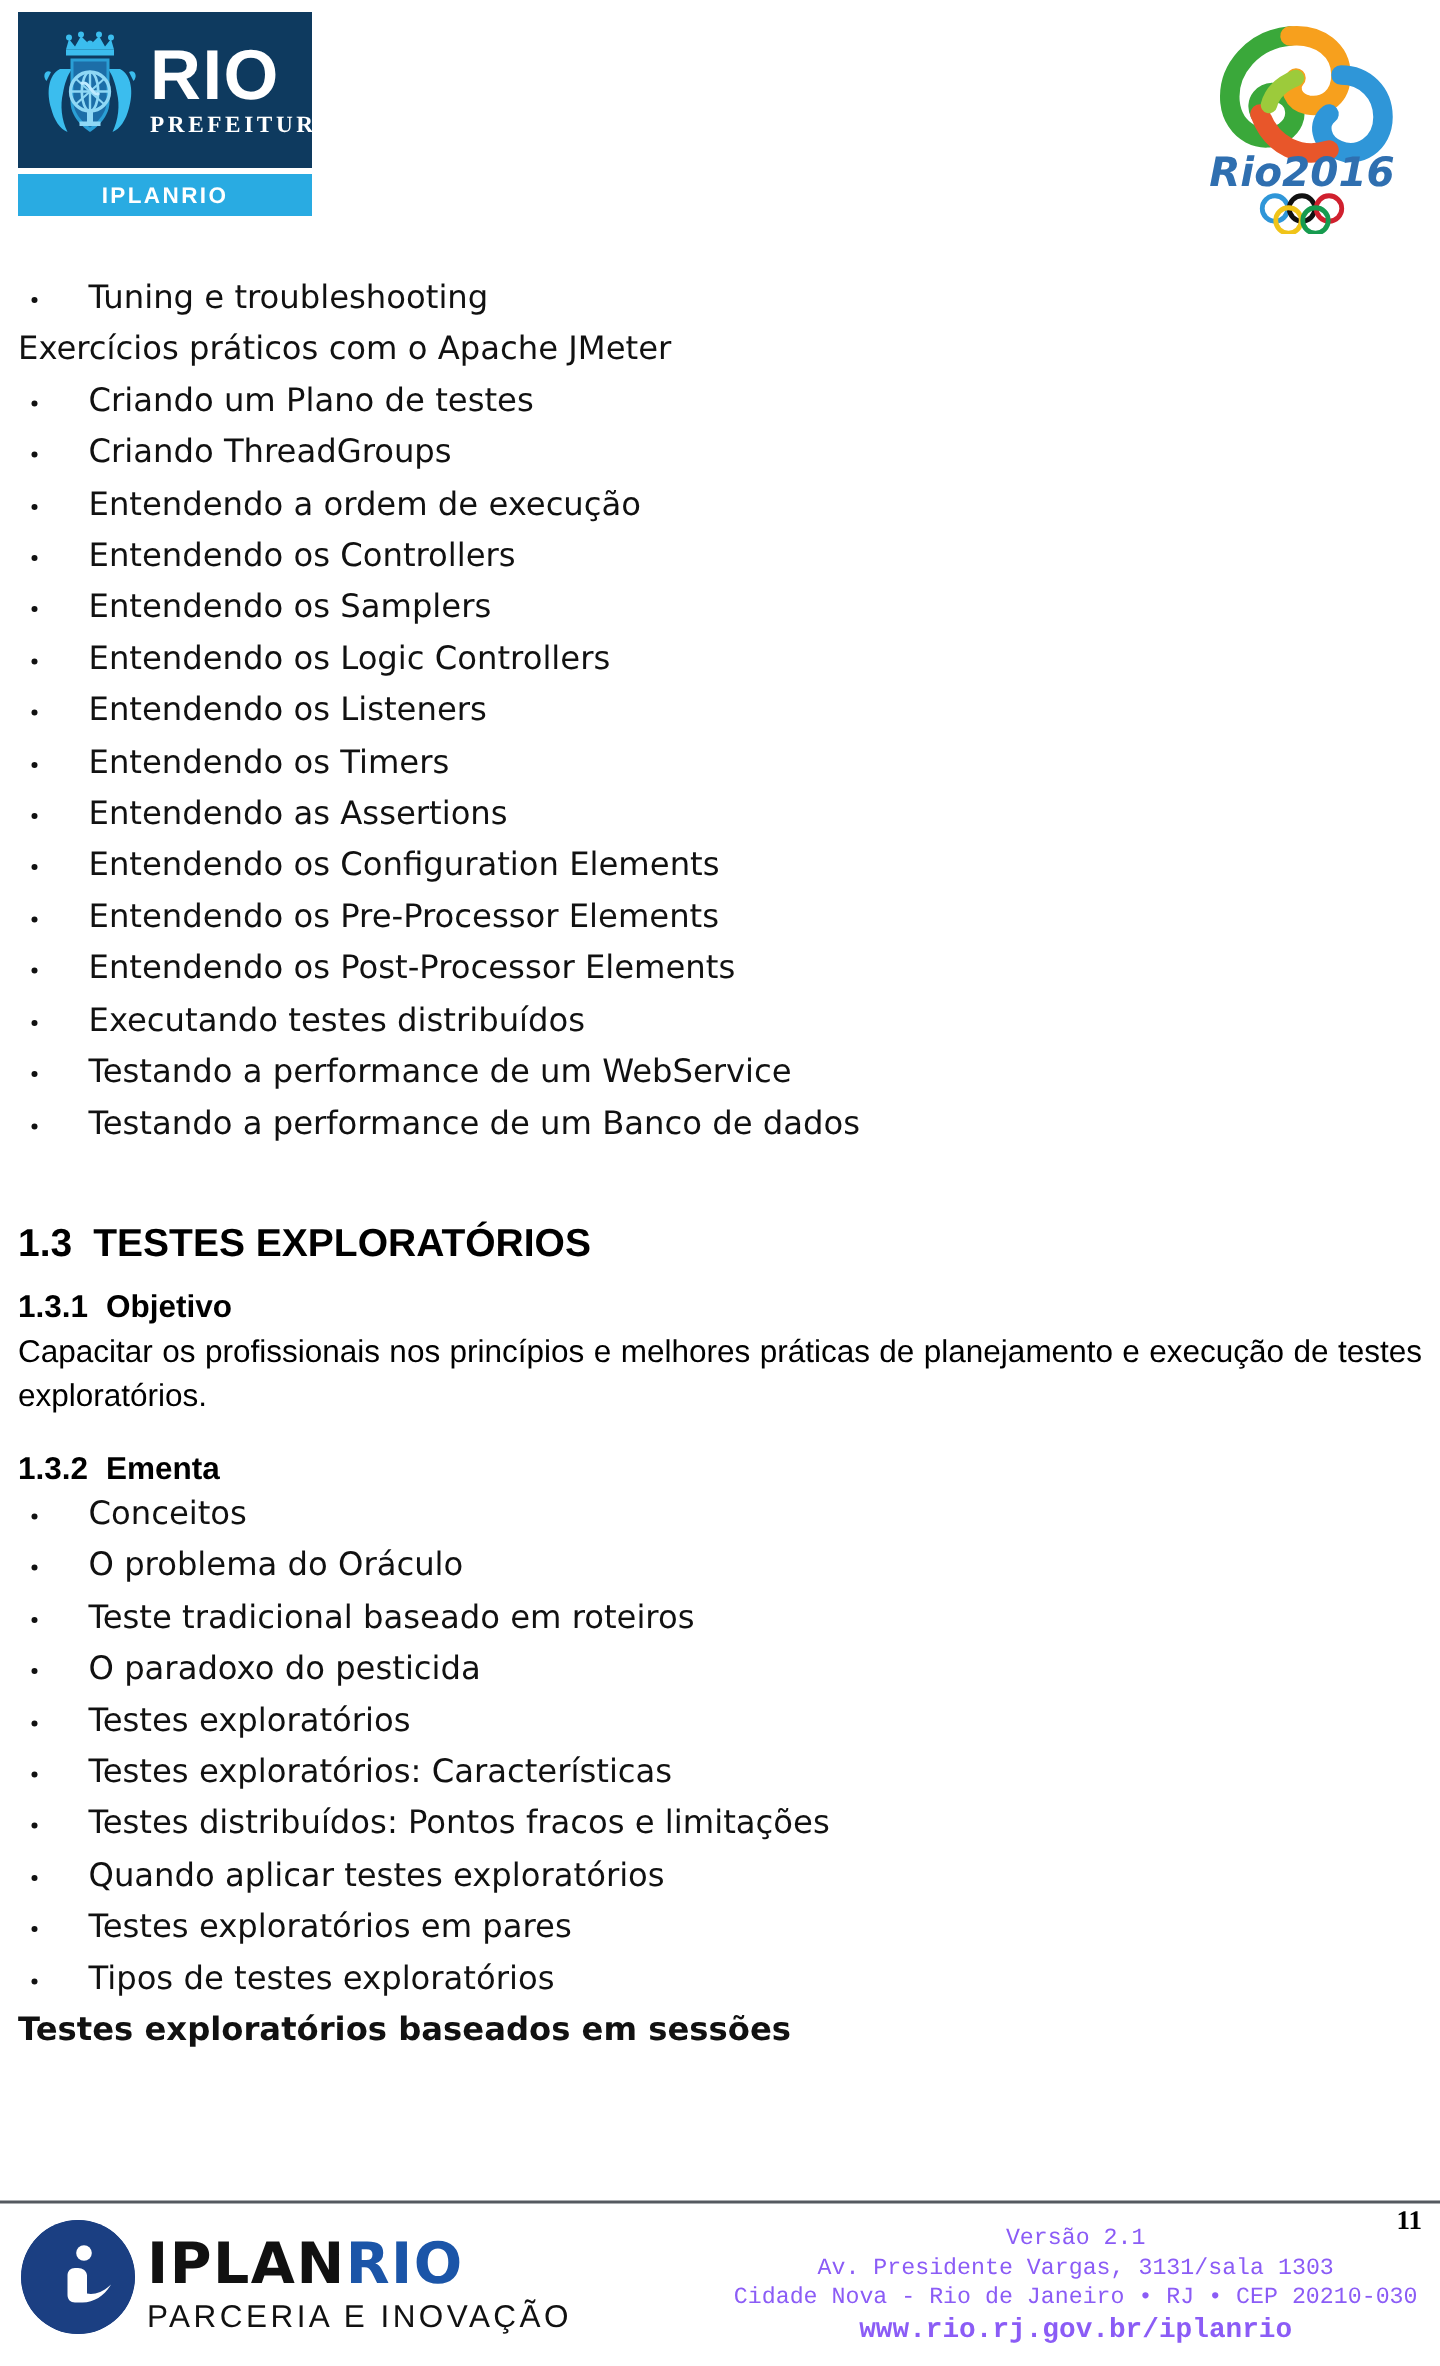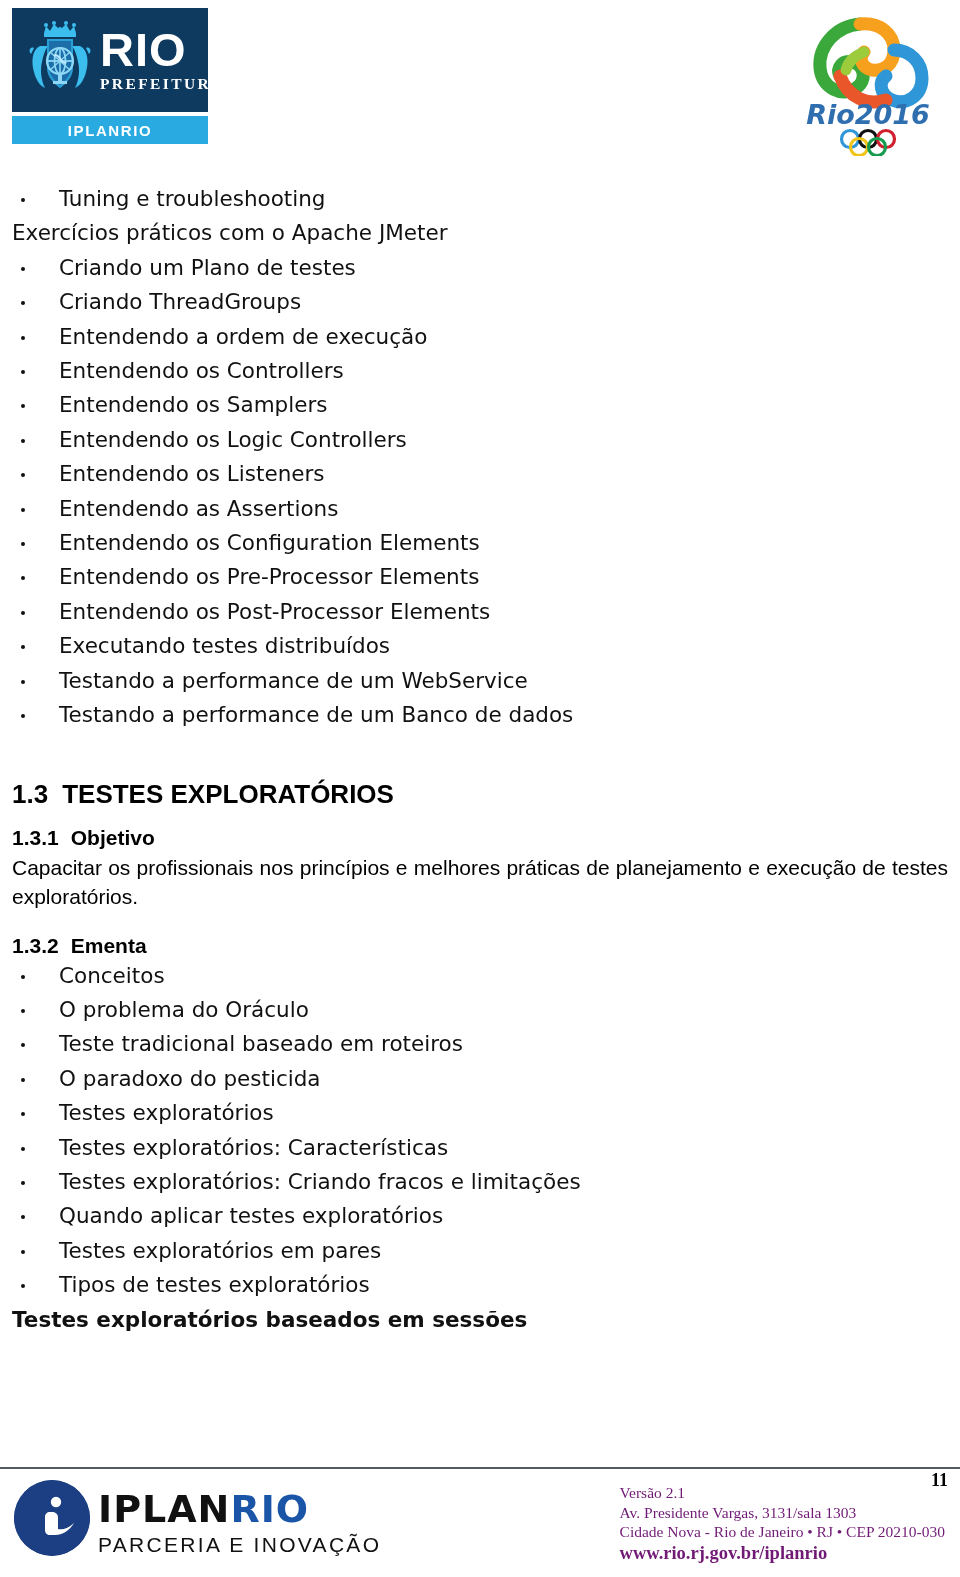--- a/index.html
+++ b/index.html
@@ -253,25 +253,25 @@
     line-height: 28px;
     margin-top: 1px;
     white-space: nowrap;
   }
 
   
   .footer-address {
     position: absolute;
     right: 15px;
     top: 14px;
-    text-align: left;
-    font-family: Liberation Serif, serif;
+    text-align: center;
+    font-family: Liberation Mono, monospace;
     font-size: 15.5px;
     line-height: 19.5px;
-    color: #701a75;
+    color: #8b5cf6;
   }
   .footer-address .line { display: block; white-space: nowrap; }
   .footer-address .site {
     font-weight: bold;
     font-size: 18.5px;
     line-height: 23px;
     display: block;
     white-space: nowrap;
   }
 </style>
@@ -352,20 +352,21 @@
   <ul class="doc-list" id="jmeter-list">
       <li class="bullet-item">Tuning e troubleshooting</li>
       <li class="nobullet-item">Exercícios práticos com o Apache JMeter</li>
       <li class="bullet-item">Criando um Plano de testes</li>
       <li class="bullet-item">Criando ThreadGroups</li>
       <li class="bullet-item">Entendendo a ordem de execução</li>
       <li class="bullet-item">Entendendo os Controllers</li>
       <li class="bullet-item">Entendendo os Samplers</li>
       <li class="bullet-item">Entendendo os Logic Controllers</li>
       <li class="bullet-item">Entendendo os Listeners</li>
+      <li class="bullet-item">Entendendo os Timers</li>
       <li class="bullet-item">Entendendo as Assertions</li>
       <li class="bullet-item">Entendendo os Configuration Elements</li>
       <li class="bullet-item">Entendendo os Pre-Processor Elements</li>
       <li class="bullet-item">Entendendo os Post-Processor Elements</li>
       <li class="bullet-item">Executando testes distribuídos</li>
       <li class="bullet-item">Testando a performance de um WebService</li>
       <li class="bullet-item">Testando a performance de um Banco de dados</li>
     </ul>
 
   <div class="spacer-1"></div>
@@ -388,21 +389,21 @@
     <span class="num">1.3.2</span><span>Ementa</span>
   </h3>
 
   <ul class="doc-list" id="ementa-list">
       <li class="bullet-item">Conceitos</li>
       <li class="bullet-item">O problema do Oráculo</li>
       <li class="bullet-item">Teste tradicional baseado em roteiros</li>
       <li class="bullet-item">O paradoxo do pesticida</li>
       <li class="bullet-item">Testes exploratórios</li>
       <li class="bullet-item">Testes exploratórios: Características</li>
-      <li class="bullet-item">Testes exploratórios: Criando fracos e limitações</li>
+      <li class="bullet-item">Testes distribuídos: Pontos fracos e limitações</li>
       <li class="bullet-item">Quando aplicar testes exploratórios</li>
       <li class="bullet-item">Testes exploratórios em pares</li>
       <li class="bullet-item">Tipos de testes exploratórios</li>
       <li class="nobullet-item bold">Testes exploratórios baseados em sessões</li>
     </ul>
 </div>
 
 <div class="page-number">11</div>
 <div class="footer-rule"></div>
 

